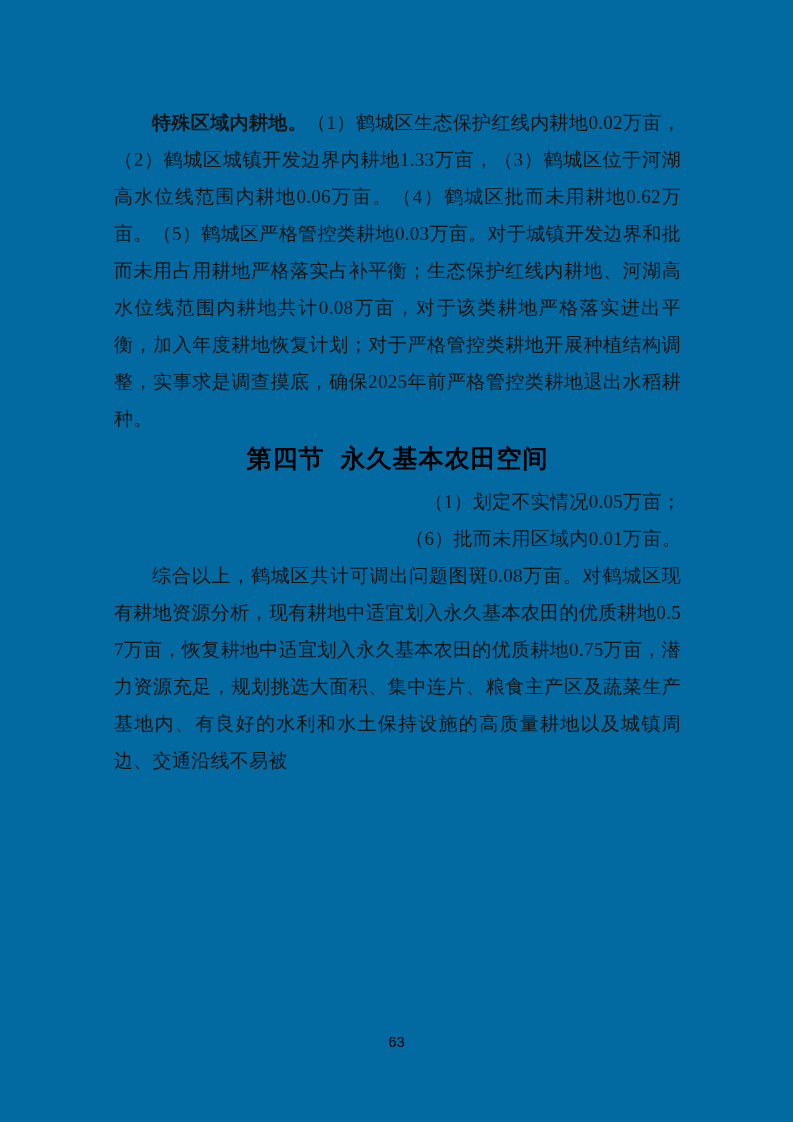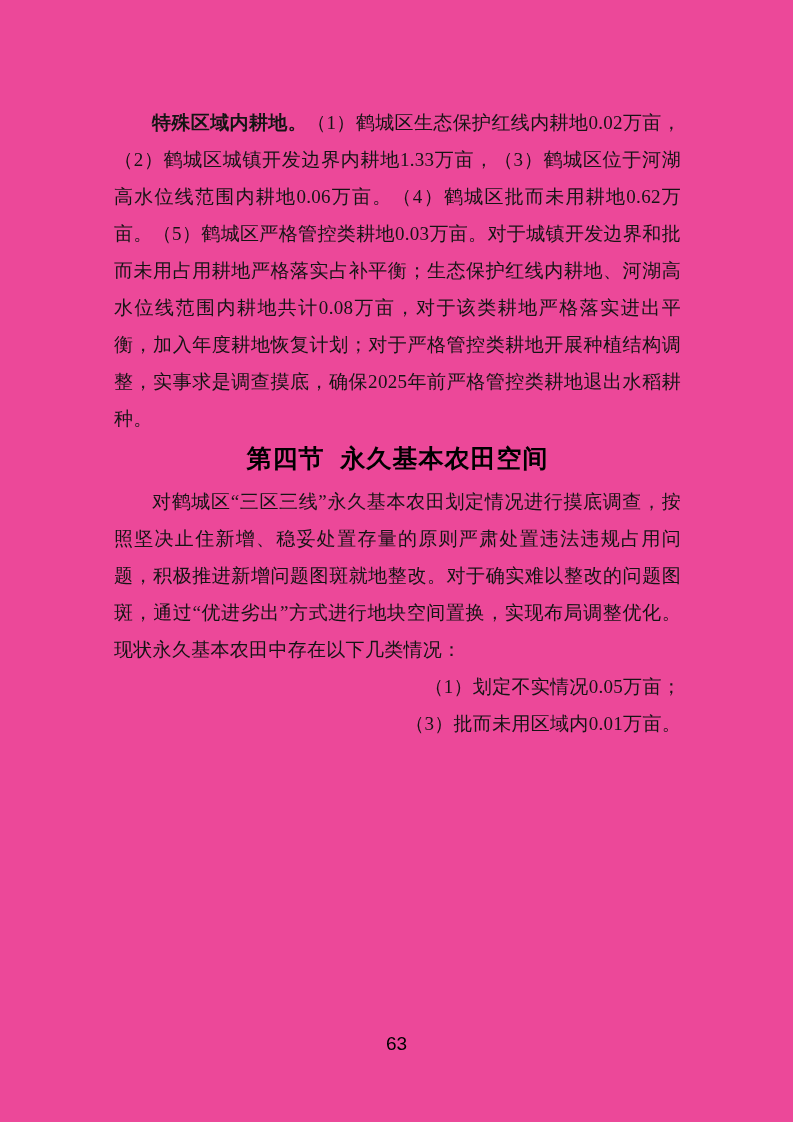--- a/index.html
+++ b/index.html
@@ -13,21 +13,21 @@
     overflow: hidden;
     font-family: "Liberation Serif", "DejaVu Serif", serif;
     color: #141414;
   }
   .page {
     position: relative;
     width: 793px;
     height: 1122px;
     box-sizing: border-box;
     padding: 104px 112px 0 114px;
-    background: #ec4899;
+    background: #0369a1;
   }
   .doc-body {
     font-size: 19px;
     line-height: 37px;
     text-align: justify;
     text-justify: inter-character;
     letter-spacing: 0.3px;
   }
   .para {
     margin: 0;
@@ -52,39 +52,39 @@
   .list-item {
     text-align: right;
   }
   .page-number {
     position: absolute;
     top: 1033px;
     left: 0;
     right: 0;
     text-align: center;
     font-family: "Liberation Sans", "DejaVu Sans", sans-serif;
-    font-size: 19px;
+    font-size: 15px;
     color: #000000;
   }
 </style>
 </head>
 <body>
 
 <div class="page">
   <div class="doc-body">
 
     <p class="para"><span class="bold-lead">特殊区域内耕地。</span><span>（1）鹤城区生态保护红线内耕地0.02万亩，（2）鹤城区城镇开发边界内耕地1.33万亩，（3）鹤城区位于河湖高水位线范围内耕地0.06万亩。（4）鹤城区批而未用耕地0.62万亩。（5）鹤城区严格管控类耕地0.03万亩。对于城镇开发边界和批而未用占用耕地严格落实占补平衡；生态保护红线内耕地、河湖高水位线范围内耕地共计0.08万亩，对于该类耕地严格落实进出平衡，加入年度耕地恢复计划；对于严格管控类耕地开展种植结构调整，实事求是调查摸底，确保2025年前严格管控类耕地退出水稻耕种。</span></p>
 
     <h2 class="section-heading">第四节 永久基本农田空间</h2>
 
 
-    <p class="para">对鹤城区“三区三线”永久基本农田划定情况进行摸底调查，按照坚决止住新增、稳妥处置存量的原则严肃处置违法违规占用问题，积极推进新增问题图斑就地整改。对于确实难以整改的问题图斑，通过“优进劣出”方式进行地块空间置换，实现布局调整优化。现状永久基本农田中存在以下几类情况：</p>
 
     <p class="para list-item">（1）划定不实情况0.05万亩；</p>
 
 
-    <p class="para list-item">（3）批而未用区域内0.01万亩。</p>
+    <p class="para list-item">（6）批而未用区域内0.01万亩。</p>
 
+    <p class="para">综合以上，鹤城区共计可调出问题图斑0.08万亩。对鹤城区现有耕地资源分析，现有耕地中适宜划入永久基本农田的优质耕地0.57万亩，恢复耕地中适宜划入永久基本农田的优质耕地0.75万亩，潜力资源充足，规划挑选大面积、集中连片、粮食主产区及蔬菜生产基地内、有良好的水利和水土保持设施的高质量耕地以及城镇周边、交通沿线不易被</p>
 
   </div>
 
   <div class="page-number">63</div>
 </div>
 
 </body></html>

